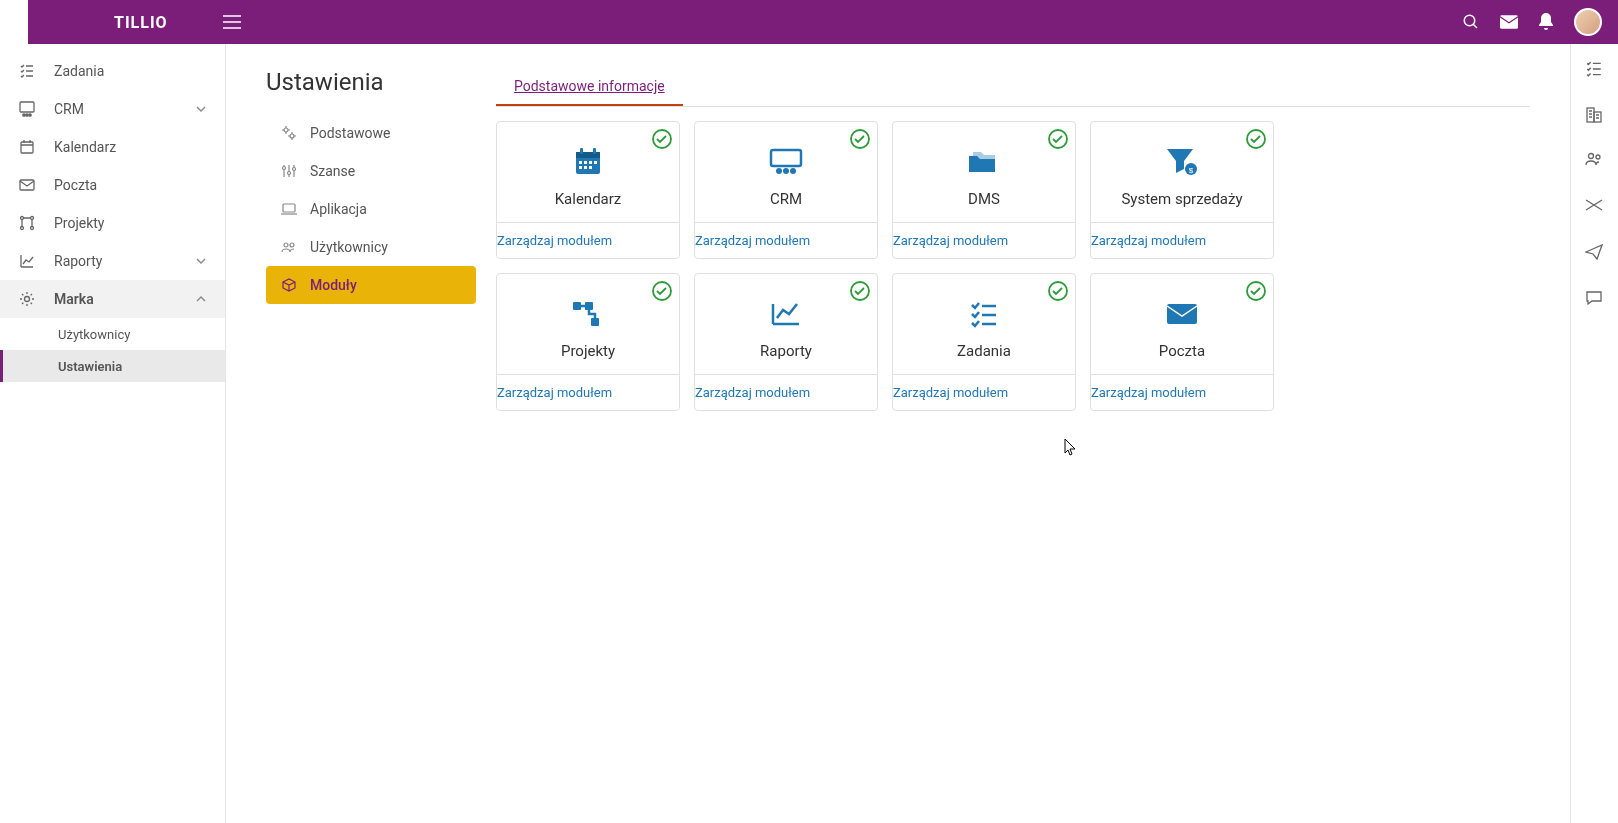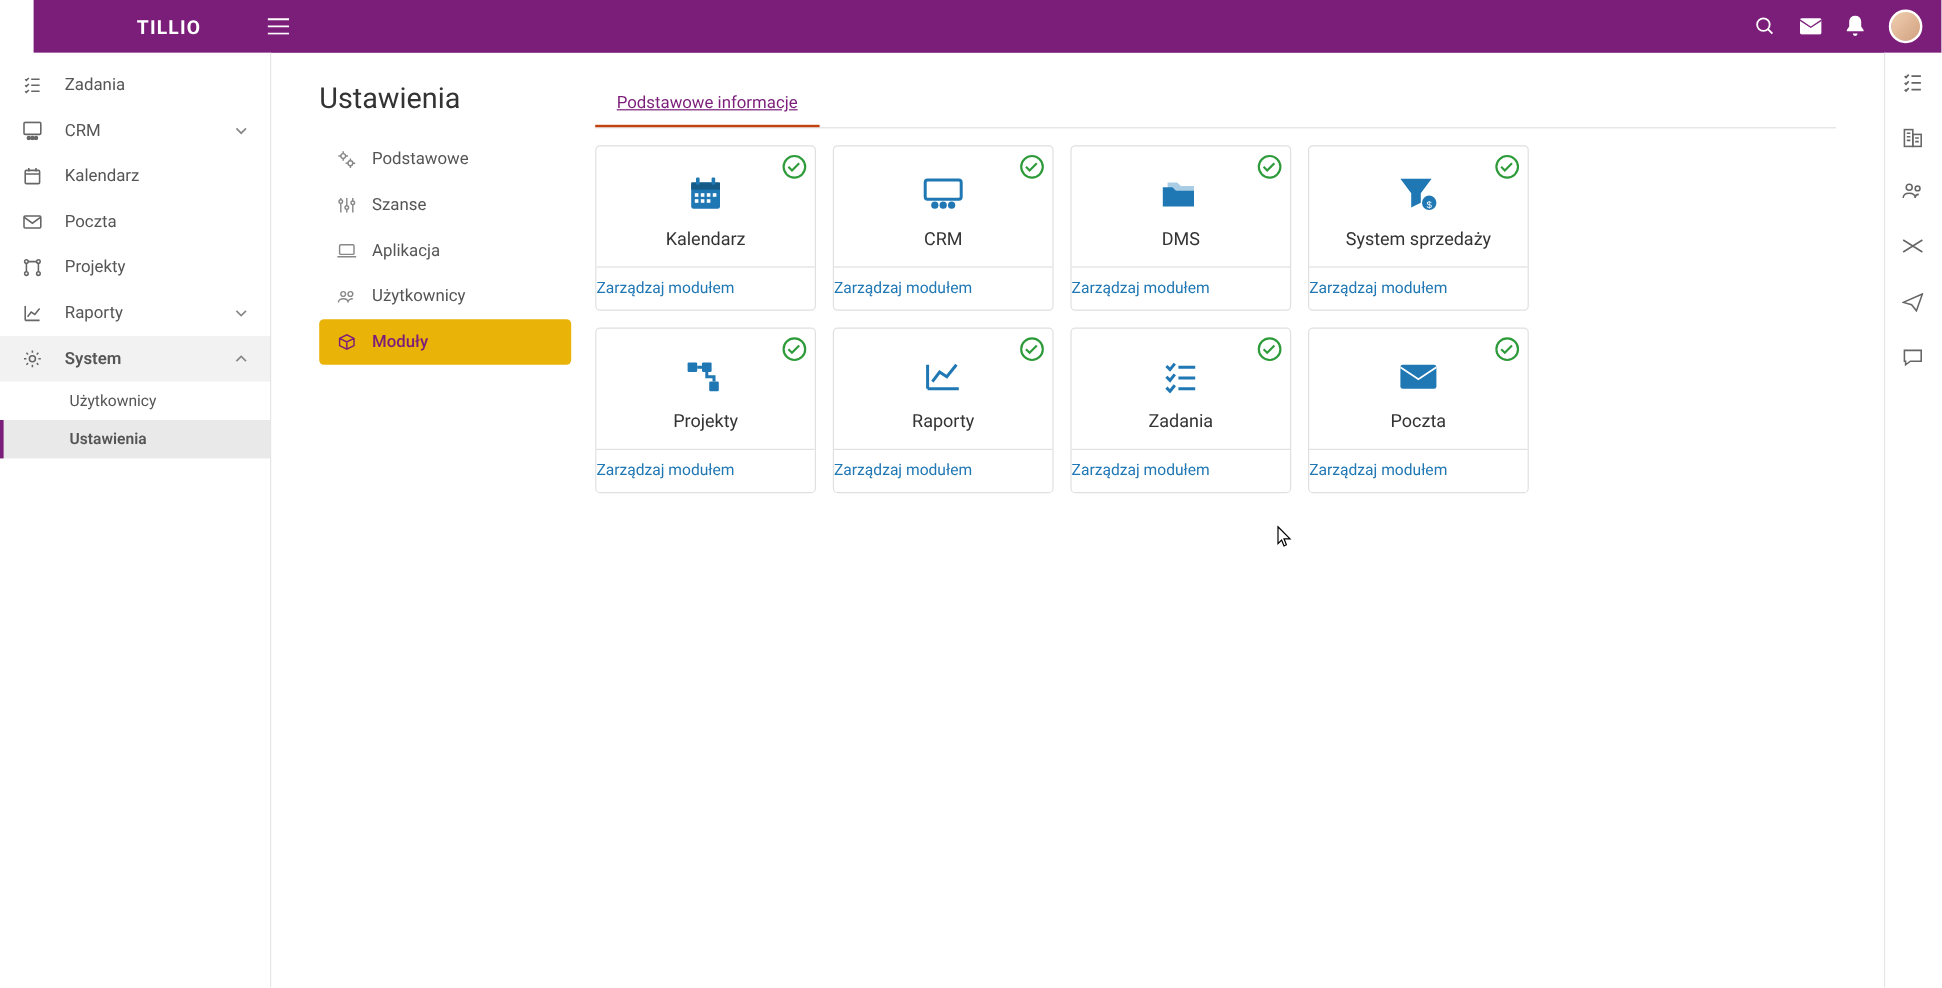--- a/index.html
+++ b/index.html
@@ -146,21 +146,21 @@
           </svg>
         </span>
     </div>
     <div class="nav-item active-parent">
       <span class="nav-icon">
           <svg width="16" height="16" viewBox="0 0 16 16" fill="none" stroke="#666" stroke-width="1.3">
             <circle cx="8" cy="8" r="2.5"></circle>
             <path d="M8 1v2M8 13v2M1 8h2M13 8h2M3 3l1.4 1.4M11.6 11.6L13 13M3 13l1.4-1.4M11.6 4.4L13 3"></path>
           </svg>
         </span>
-      <span>System</span>
+      <span>Marka</span>
       <span class="chev">
           <svg width="12" height="8" viewBox="0 0 12 8" fill="none">
             <path d="M2 6l4-4 4 4" stroke="#888" stroke-width="1.4"></path>
           </svg>
         </span>
     </div>
     <div class="nav-sub">
         <span>Użytkownicy</span>
       </div>
     <div class="nav-sub active">

